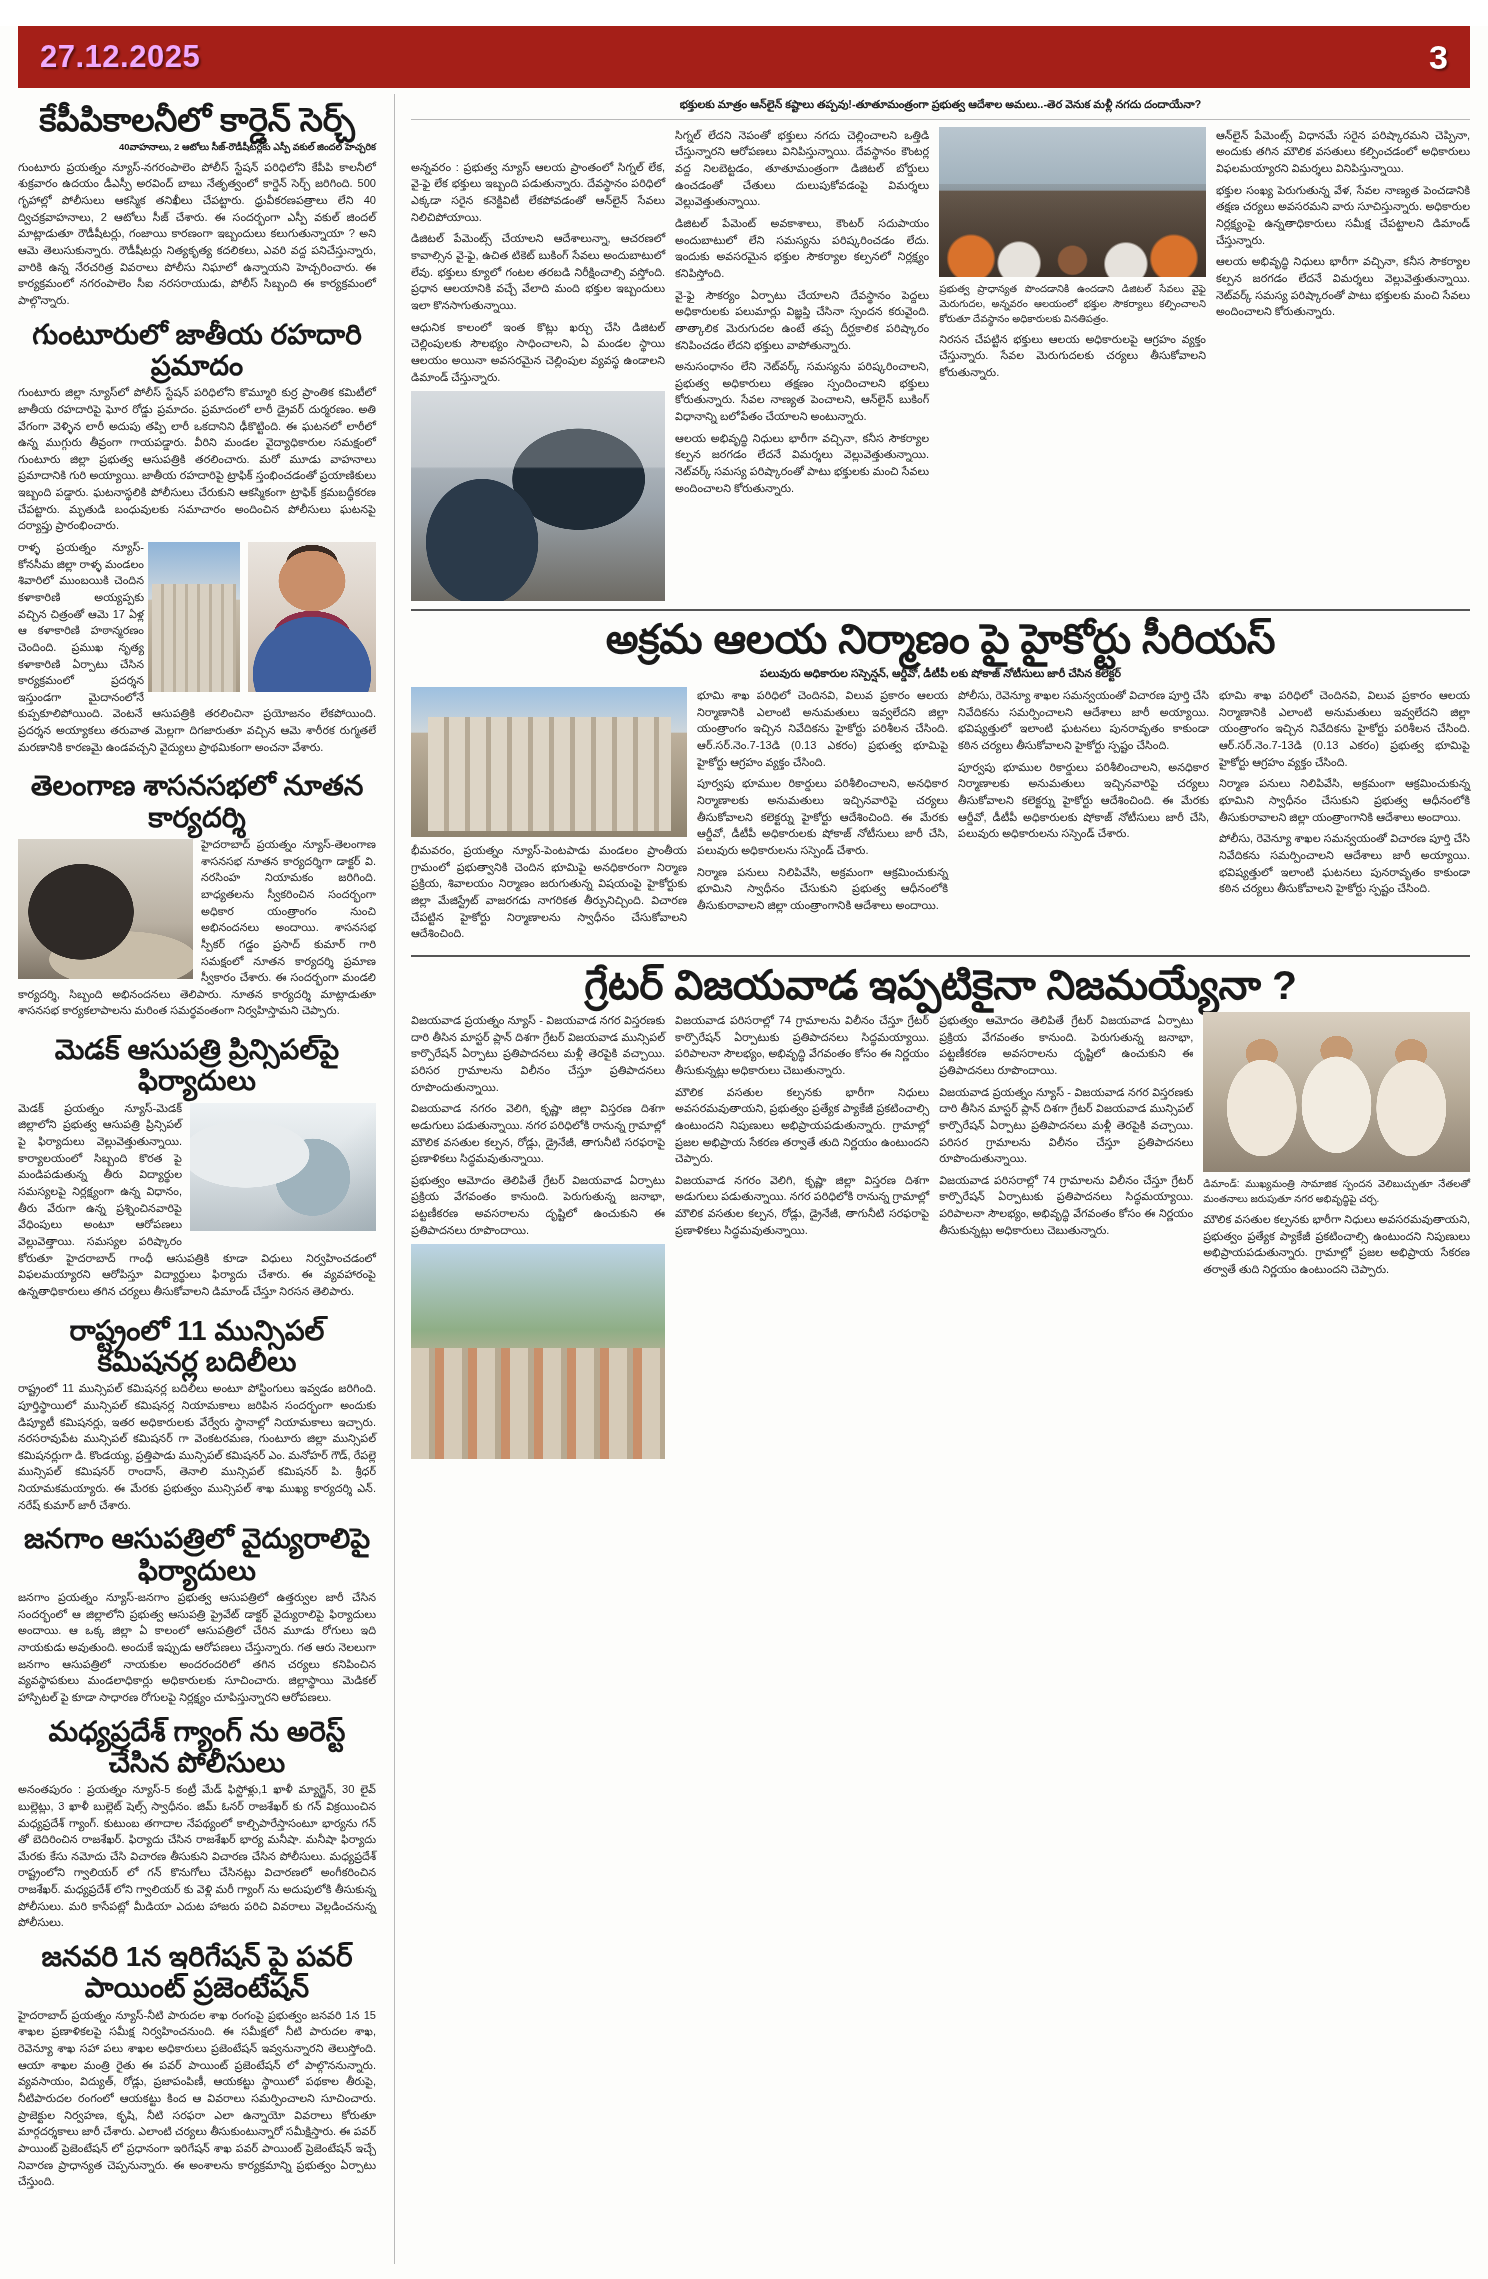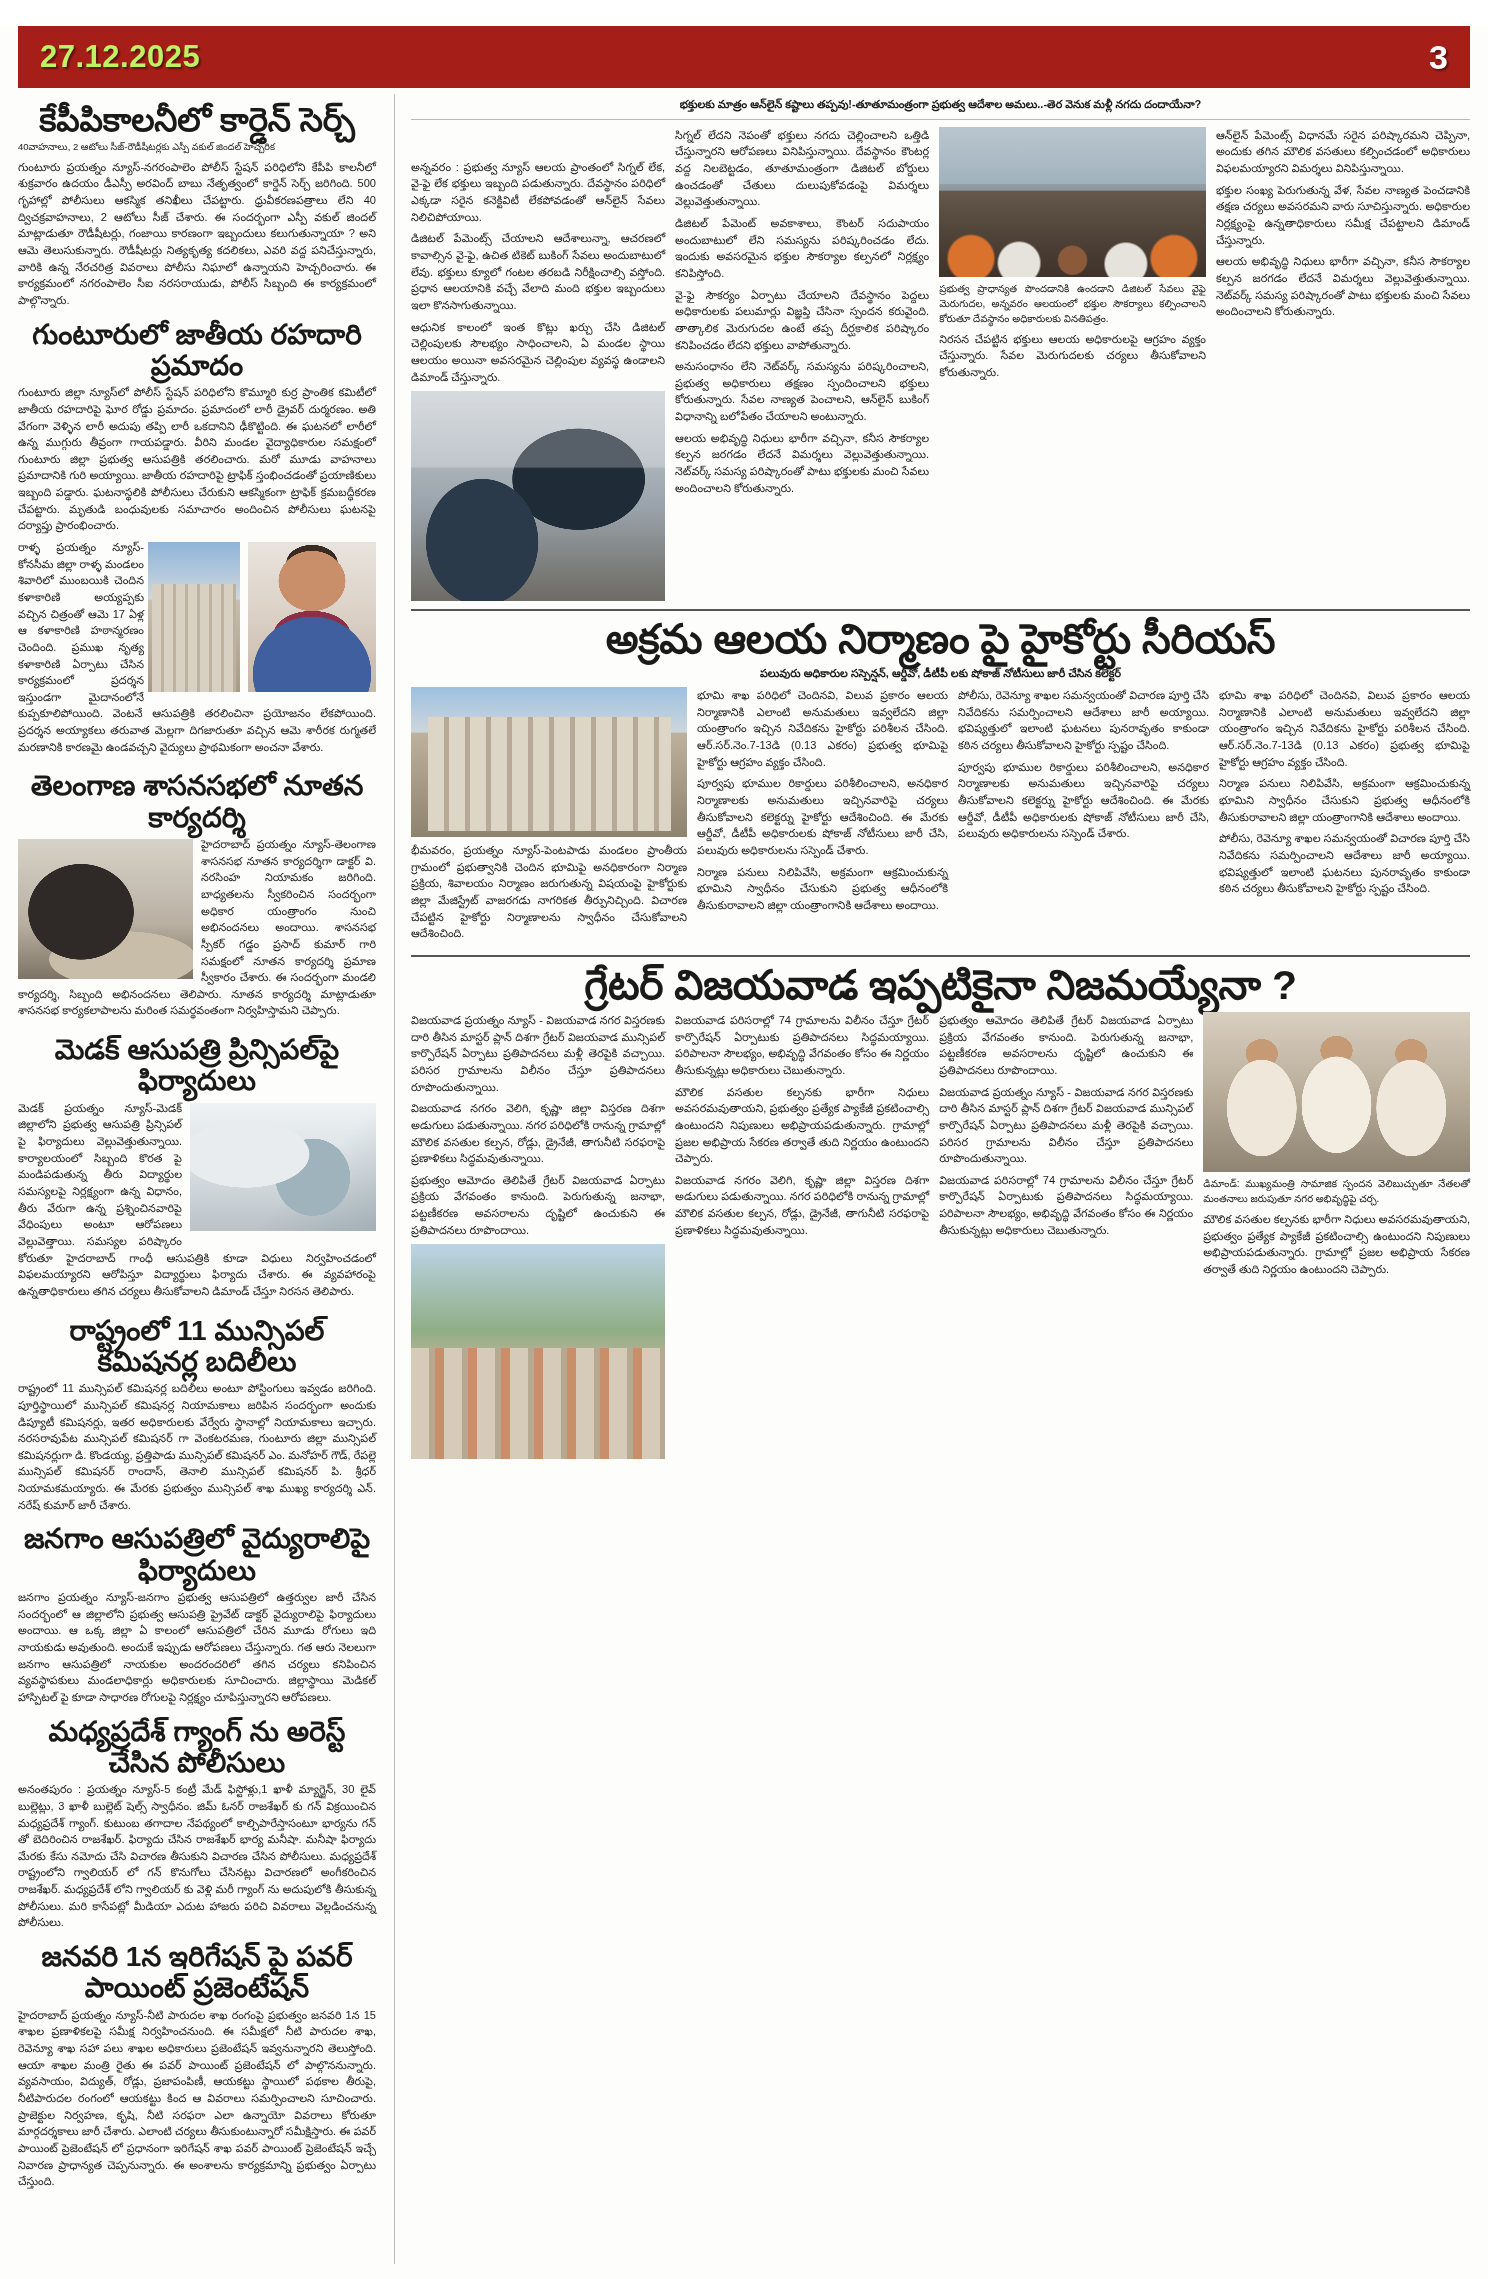--- a/index.html
+++ b/index.html
@@ -18,21 +18,21 @@
   
   .masthead{
     margin-top:26px;
     height:62px;
     background:#a51f18;
     display:flex;align-items:center;justify-content:space-between;
     padding:0 22px;
     box-sizing:border-box;
   }
   .masthead .date{
-    color:#bef264;font-size:31px;font-weight:bold;letter-spacing:.5px;
+    color:#f0abfc;font-size:31px;font-weight:bold;letter-spacing:.5px;
     text-shadow:2px 2px 2px rgba(0,0,0,.45);
     font-family:"Liberation Sans", sans-serif;
   }
   .masthead .pageno{
     color:#fff;font-size:34px;font-weight:bold;
     text-shadow:2px 2px 2px rgba(0,0,0,.45);
   }
   
   .grid{
     display:flex;
@@ -49,21 +49,21 @@
   }
   h2.head-sec{
     font-size:28px;line-height:1.12;margin:10px 0 3px 0;
     font-weight:bold;text-align:center;
   }
   h2.head-big{
     font-size:41px;line-height:1.1;margin:6px 0 4px 0;
     font-weight:bold;text-align:center;letter-spacing:-.3px;
   }
   .kicker{
-    font-size:9.5px;font-weight:normal;text-align:left;
+    font-size:9.5px;font-weight:bold;text-align:right;
     line-height:1.35;margin:2px 0 5px 0;
   }
   .kicker2{
     font-size:11px;font-weight:bold;text-align:center;
     line-height:1.35;margin:3px 0 6px 0;
   }
   
   p.body{
     font-size:11.1px;line-height:1.5;margin:0 0 5px 0;
     text-align:justify;text-justify:inter-word;

